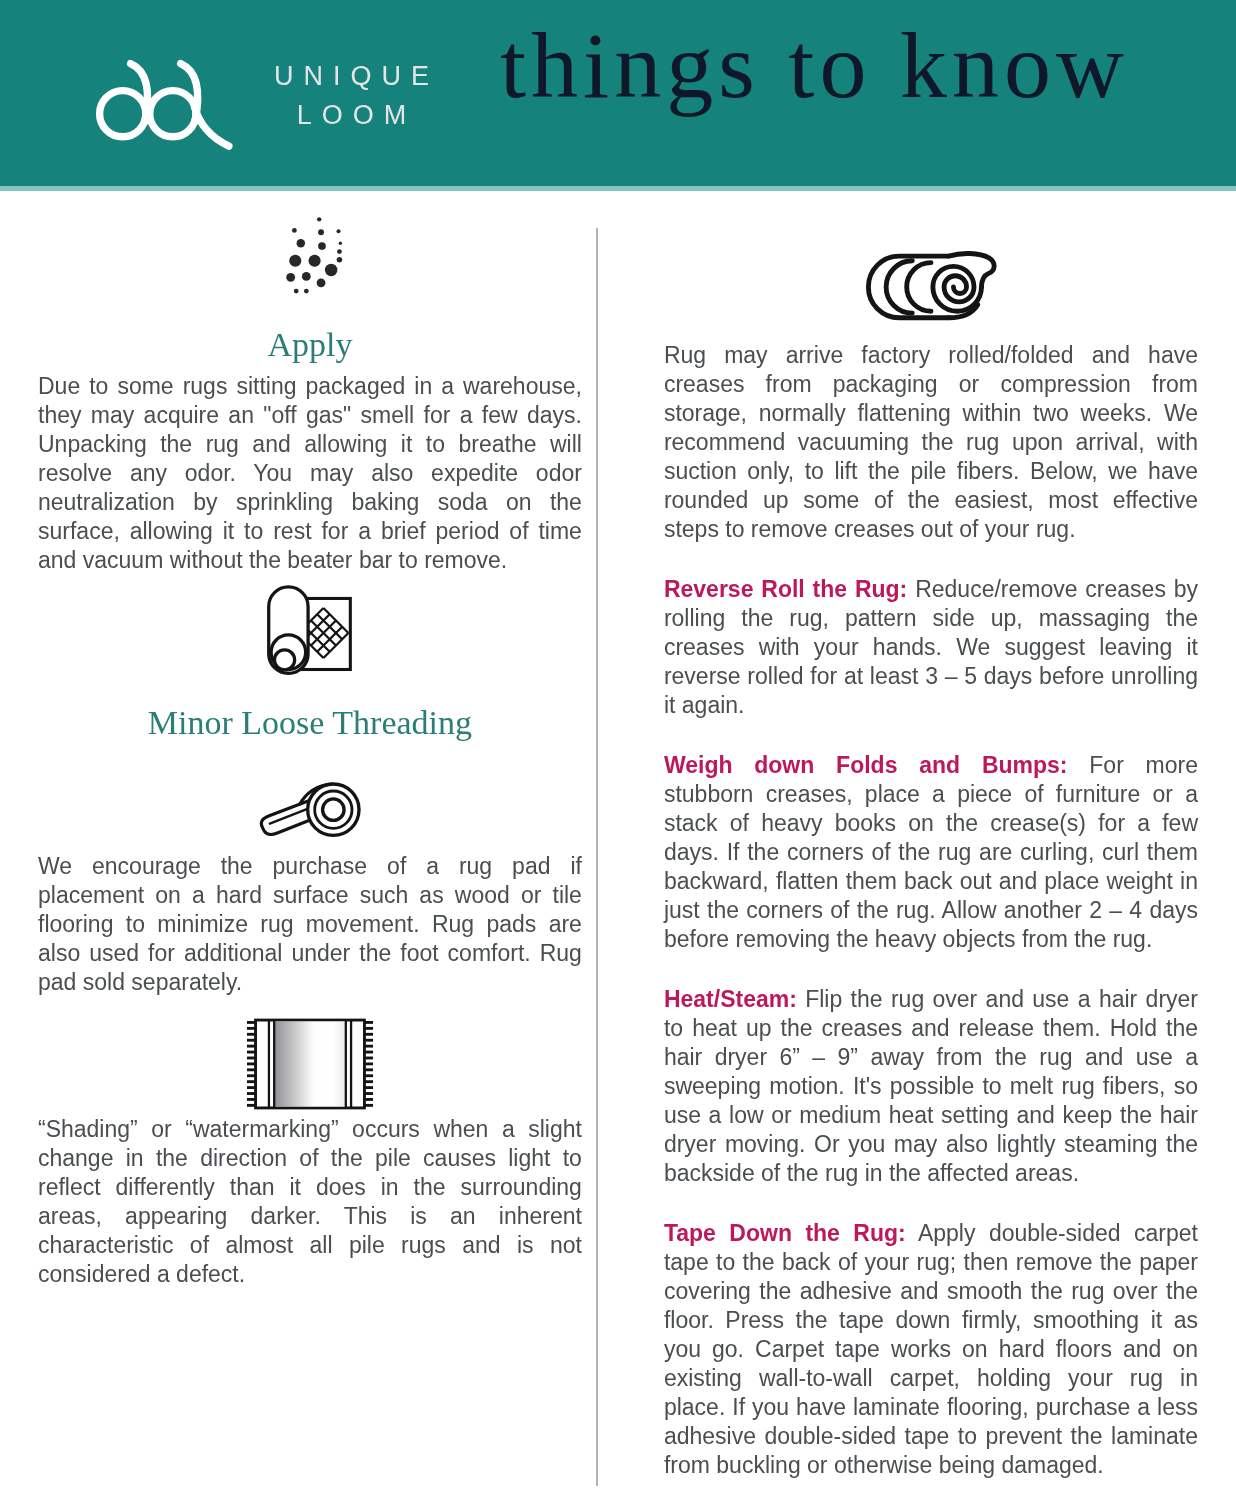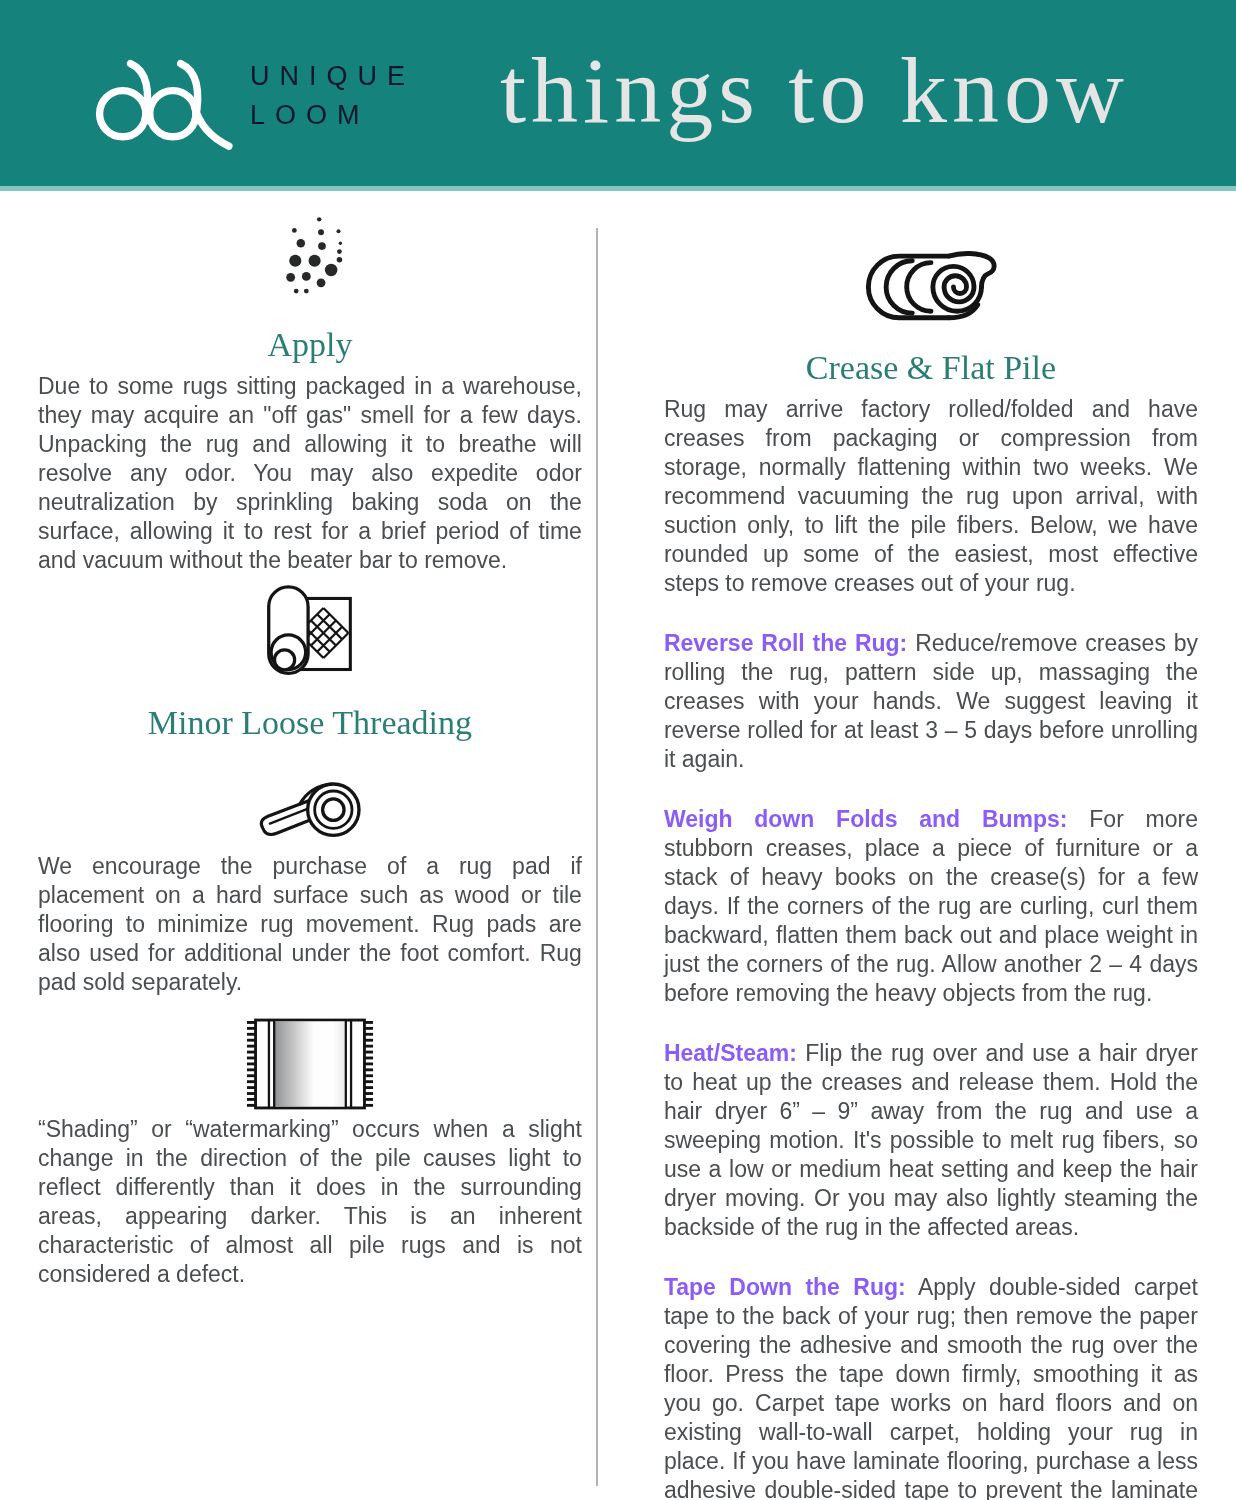--- a/index.html
+++ b/index.html
@@ -3,36 +3,36 @@
 <meta charset="utf-8">
 <style>
   html,body{margin:0;padding:0;background:#ffffff;}
   .page{position:relative;width:1236px;height:1500px;background:#ffffff;overflow:hidden;
         font-family:"Liberation Sans", sans-serif;}
   
   .header{position:relative;width:100%;height:186px;background:#15837C;}
   .accent-strip{width:100%;height:5px;background:#84C6BF;}
   .logo{position:absolute;left:88px;top:38px;display:flex;align-items:center;}
   .logo svg{display:block;}
-  .logo-text{margin-left:12px;color:#0f172a;font-size:27px;line-height:39px;
-             letter-spacing:10px;font-weight:400;}
-  .title{position:absolute;left:500px;top:36px;margin:0;color:#e5e5e5;
+  .logo-text{margin-left:36px;color:#e5e5e5;font-size:27px;line-height:39px;
+             letter-spacing:10px;font-weight:400;text-align:center;}
+  .title{position:absolute;left:500px;top:11px;margin:0;color:#0f172a;
          font-family:"Liberation Serif", serif;font-weight:400;
          font-size:94px;letter-spacing:5px;white-space:nowrap;}
   
   .content{display:flex;padding:0 38px;}
   .col{box-sizing:border-box;width:580px;}
   .col-left{padding-right:26px;}
   .col-right{width:580px;margin-left:0;padding-left:56px;width:600px;}
   .divider{position:absolute;left:596px;top:228px;width:2px;height:1258px;background:#B3B3B3;}
   h2{font-family:"Liberation Serif", serif;color:#2A7E76;font-weight:400;
      font-size:34px;line-height:42px;text-align:center;margin:14px 0 6px 0;}
   p{margin:0;font-size:23px;line-height:29px;color:#4A4E50;
     text-align:justify;}
-  p .lead{font-weight:700;color:#8b5cf6;}
+  p .lead{font-weight:700;color:#be185d;}
   .icon-wrap{text-align:center;}
   .iw-odor{margin-top:21px;}
   .iw-thread{margin-top:8px;}
   .iw-rugpad{margin-top:18px;}
   .iw-shading{margin-top:20px;}
   .iw-crease{margin-top:52px;margin-bottom:8px;}
   .h-odor{margin-top:16px;}
   .tip{margin-top:31px;}
 </style>
 </head>
@@ -182,21 +182,20 @@
       <div class="icon-wrap iw-crease">
         <svg width="150" height="86" viewBox="0 0 160 92" fill="none" stroke="#141414" stroke-width="5.2" stroke-linecap="round" stroke-linejoin="round">
           <path d="M99,14 H46 A33,33 0 0 0 46,80 H99"></path>
           <path d="M60,19 A28,28 0 0 0 60,75"></path>
           <path d="M80,21 A26,26 0 0 0 80,73"></path>
           <path d="M99,80 C114,80 124,76 130,66"></path>
           <path d="M99,14 C112,10 132,10 142,16 C150,21 149,30 141,33 C137,34.5 134,40 134,47"></path>
           <path d="M134,47 A26,26 0 1 1 82,47 A22,22 0 1 1 126,47 A16,16 0 1 1 94,47 A12,12 0 1 1 118,47 A7,7 0 1 1 104,47"></path>
         </svg>
       </div>
-      <h2>Crease &amp; Flat Pile</h2>
       <p>Rug may arrive factory rolled/folded and have creases from packaging or compression from storage, normally flattening within two weeks. We recommend vacuuming the rug upon arrival, with suction only, to lift the pile fibers. Below, we have rounded up some of the easiest, most effective steps to remove creases out of your rug.</p>
 
       <p class="tip"><span class="lead">Reverse Roll the Rug:</span> <span>Reduce/remove creases by rolling the rug, pattern side up, massaging the creases with your hands. We suggest leaving it reverse rolled for at least 3 – 5 days before unrolling it again.</span></p>
 
       <p class="tip"><span class="lead">Weigh down Folds and Bumps:</span> <span>For more stubborn creases, place a piece of furniture or a stack of heavy books on the crease(s) for a few days. If the corners of the rug are curling, curl them backward, flatten them back out and place weight in just the corners of the rug. Allow another 2 – 4 days before removing the heavy objects from the rug.</span></p>
 
       <p class="tip"><span class="lead">Heat/Steam:</span> <span>Flip the rug over and use a hair dryer to heat up the creases and release them. Hold the hair dryer 6” – 9” away from the rug and use a sweeping motion. It's possible to melt rug fibers, so use a low or medium heat setting and keep the hair dryer moving. Or you may also lightly steaming the backside of the rug in the affected areas.</span></p>
 
       <p class="tip"><span class="lead">Tape Down the Rug:</span> <span>Apply double-sided carpet tape to the back of your rug; then remove the paper covering the adhesive and smooth the rug over the floor. Press the tape down firmly, smoothing it as you go. Carpet tape works on hard floors and on existing wall-to-wall carpet, holding your rug in place. If you have laminate flooring, purchase a less adhesive double-sided tape to prevent the laminate from buckling or otherwise being damaged.</span></p>
 

